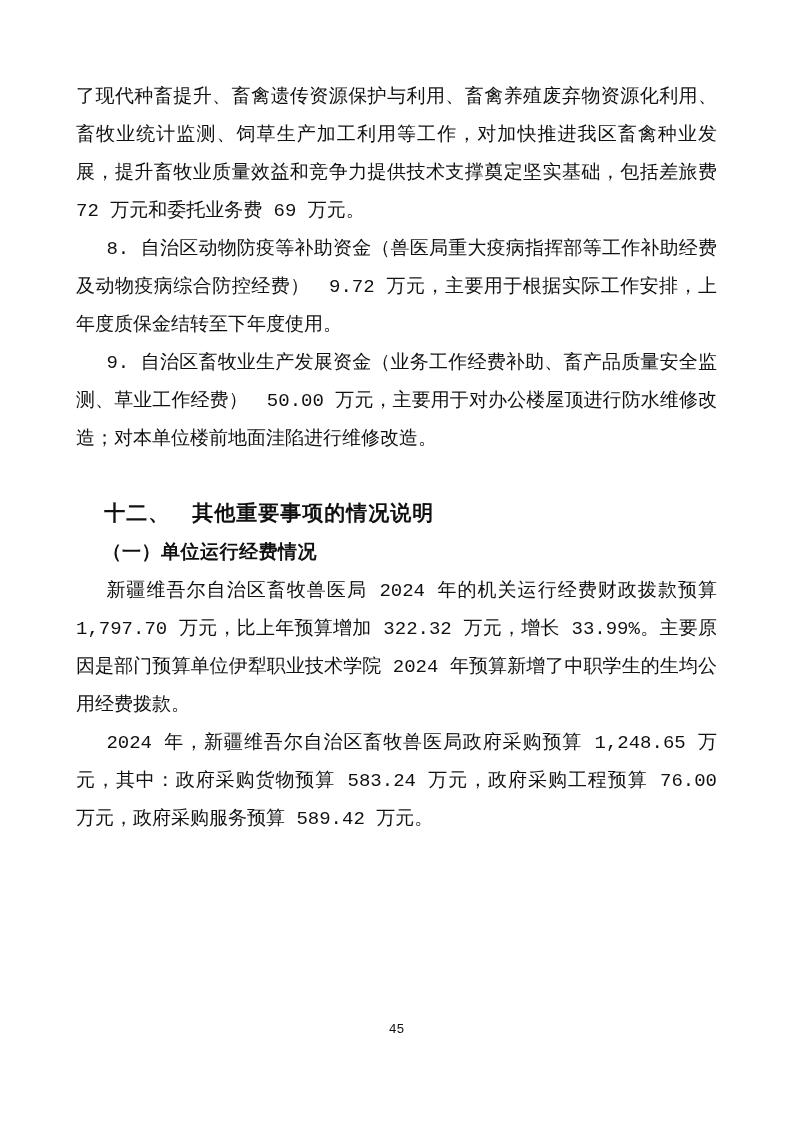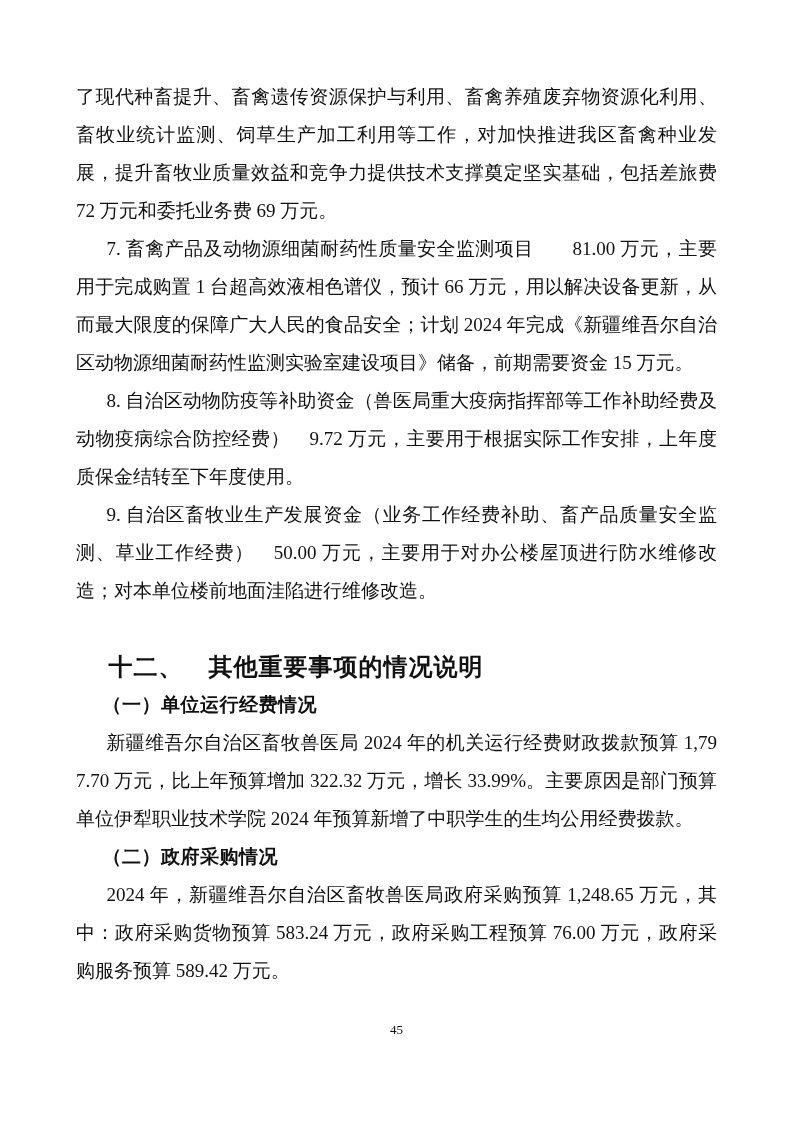--- a/index.html
+++ b/index.html
@@ -6,21 +6,21 @@
     margin: 0;
     padding: 0;
     background: #ffffff;
   }
   .page {
     position: relative;
     width: 793px;
     height: 1122px;
     background: #ffffff;
     color: #111111;
-    font-family: Liberation Serif, serif;
+    font-family: Liberation Mono, monospace;
     overflow: hidden;
   }
   .content {
     position: absolute;
     left: 76px;
     top: 78px;
     width: 641px;
   }
   p.body {
     margin: 0;
@@ -29,21 +29,21 @@
     text-align: justify;
     text-justify: inter-ideograph;
     text-indent: 1.6em;
     word-break: break-all;
   }
   p.body.no-indent {
     text-indent: 0;
   }
   h2.section {
     margin: 38px 0 0 0;
-    font-size: 24px;
+    font-size: 21px;
     line-height: 38px;
     font-weight: bold;
     text-indent: 1.35em;
     letter-spacing: 1px;
   }
   h3.sub {
     margin: 0;
     font-size: 19px;
     line-height: 38px;
     font-weight: bold;
@@ -61,32 +61,30 @@
   }
 </style>
 </head>
 <body>
 
 <div class="page">
   <div class="content">
 
     <p class="body no-indent">了现代种畜提升、畜禽遗传资源保护与利用、畜禽养殖废弃物资源化利用、畜牧业统计监测、饲草生产加工利用等工作，对加快推进我区畜禽种业发展，提升畜牧业质量效益和竞争力提供技术支撑奠定坚实基础，包括差旅费 72 万元和委托业务费 69 万元。</p>
 
-    <p class="body">7. 畜禽产品及动物源细菌耐药性质量安全监测项目　　81.00 万元，主要用于完成购置 1 台超高效液相色谱仪，预计 66 万元，用以解决设备更新，从而最大限度的保障广大人民的食品安全；计划 2024 年完成《新疆维吾尔自治区动物源细菌耐药性监测实验室建设项目》储备，前期需要资金 15 万元。</p>
 
     <p class="body">8. 自治区动物防疫等补助资金（兽医局重大疫病指挥部等工作补助经费及动物疫病综合防控经费）　9.72 万元，主要用于根据实际工作安排，上年度质保金结转至下年度使用。</p>
 
     <p class="body">9. 自治区畜牧业生产发展资金（业务工作经费补助、畜产品质量安全监测、草业工作经费）　50.00 万元，主要用于对办公楼屋顶进行防水维修改造；对本单位楼前地面洼陷进行维修改造。</p>
 
     <h2 class="section">十二、　其他重要事项的情况说明</h2>
 
     <h3 class="sub">（一）单位运行经费情况</h3>
 
     <p class="body">新疆维吾尔自治区畜牧兽医局 2024 年的机关运行经费财政拨款预算 1,797.70 万元，比上年预算增加 322.32 万元，增长 33.99%。主要原因是部门预算单位伊犁职业技术学院 2024 年预算新增了中职学生的生均公用经费拨款。</p>
 
-    <h3 class="sub">（二）政府采购情况</h3>
 
     <p class="body">2024 年，新疆维吾尔自治区畜牧兽医局政府采购预算 1,248.65 万元，其中：政府采购货物预算 583.24 万元，政府采购工程预算 76.00 万元，政府采购服务预算 589.42 万元。</p>
 
   </div>
 
   <div class="page-number">45</div>
 </div>
 
 </body></html>

